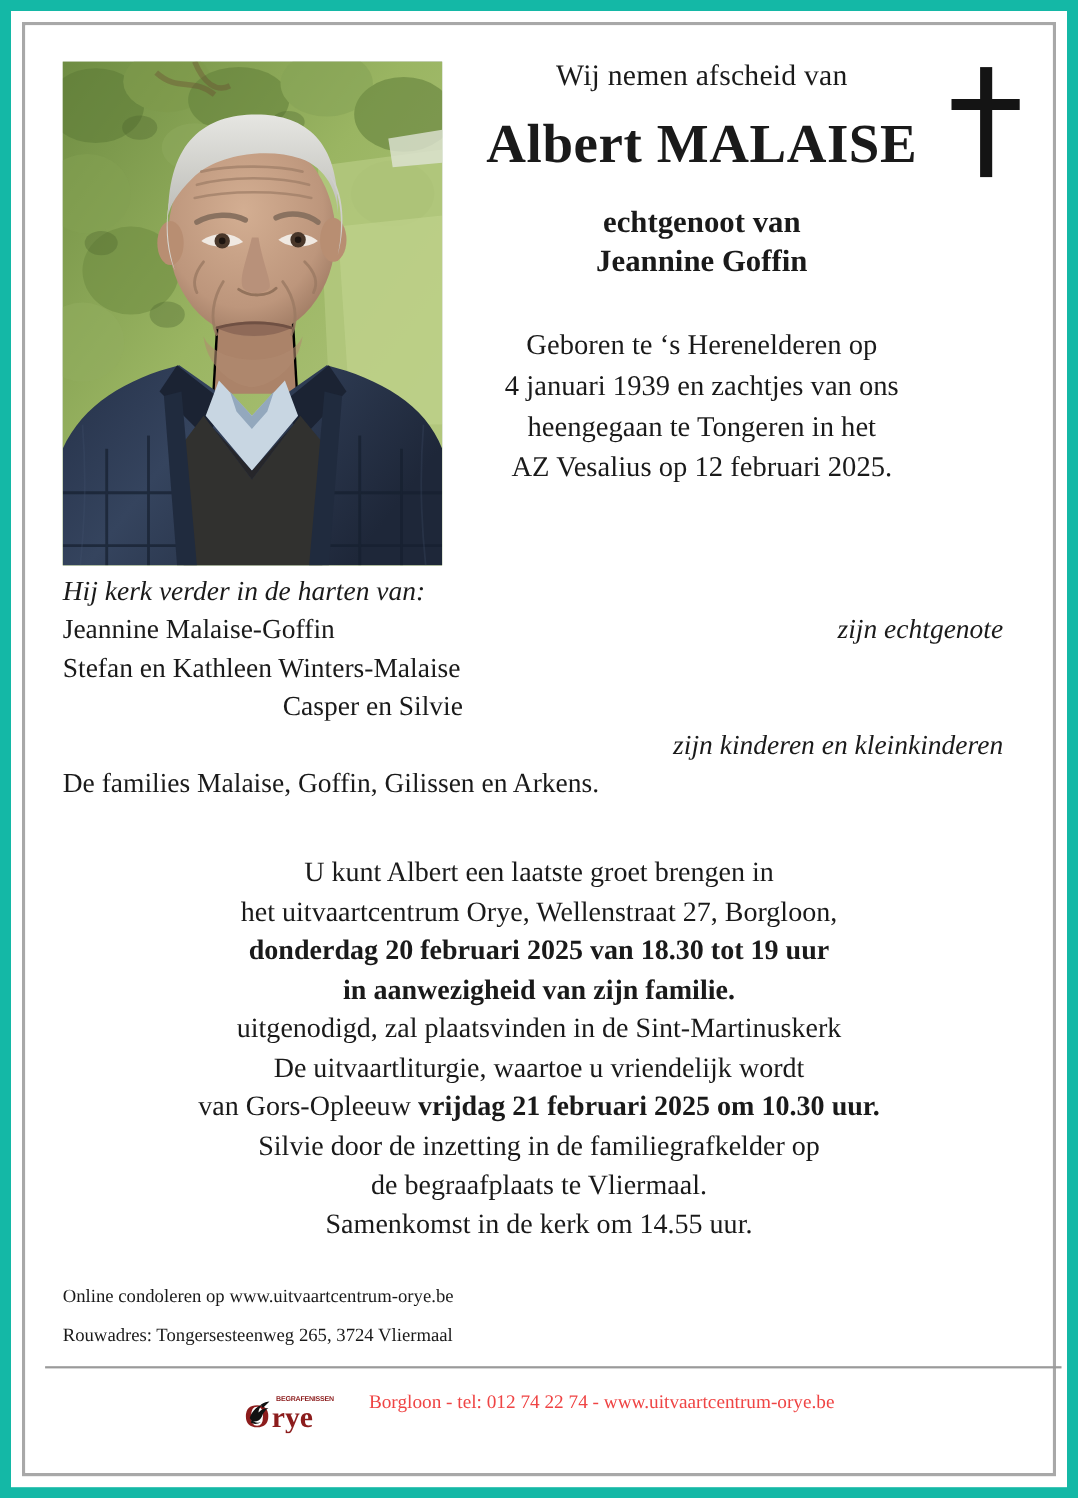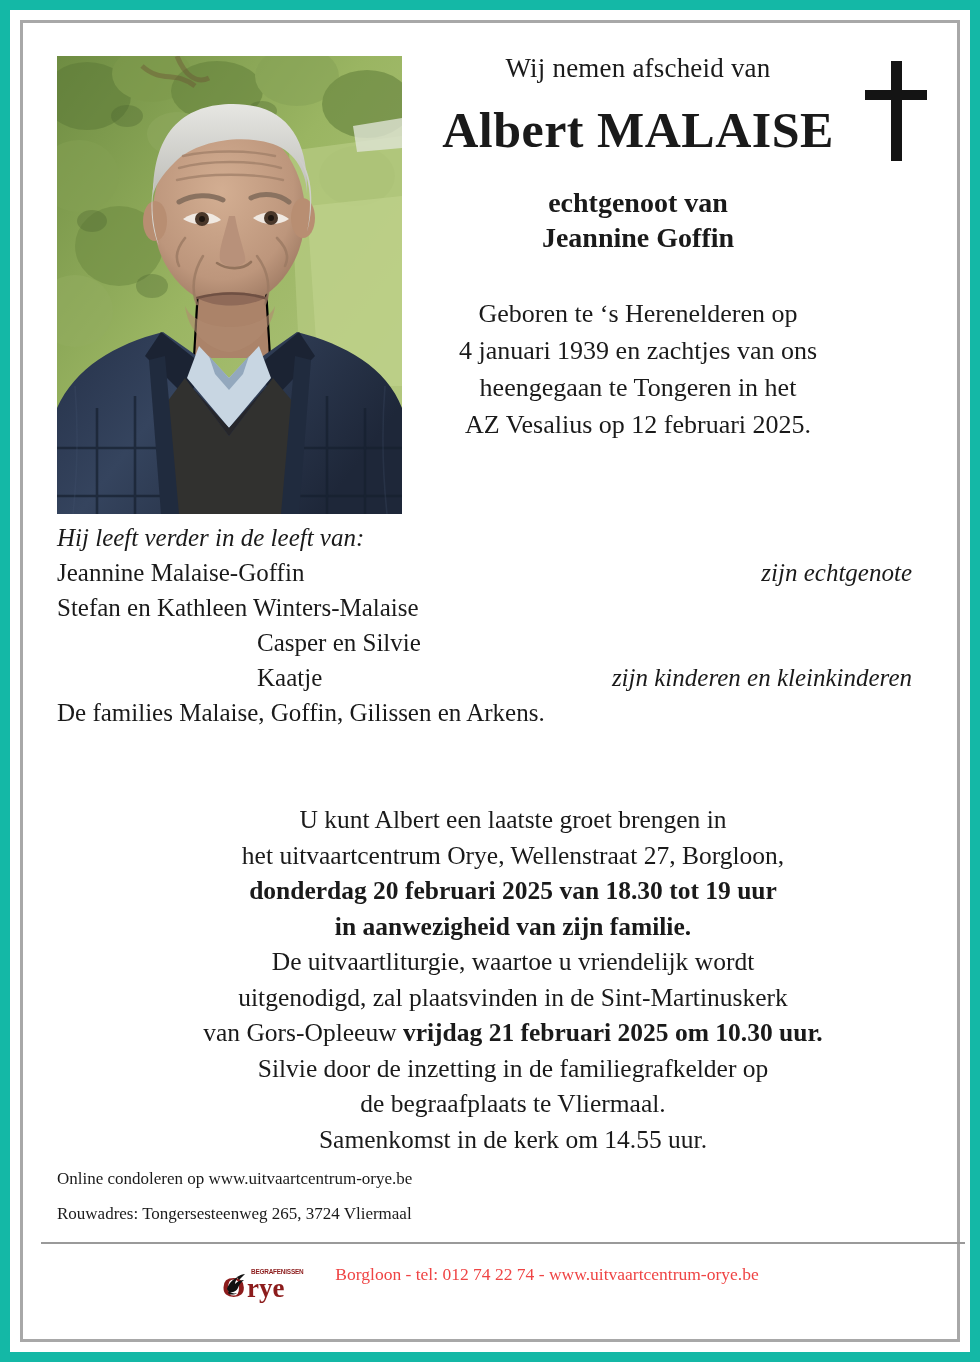--- a/index.html
+++ b/index.html
@@ -144,26 +144,25 @@
   }
   .fam-families {
     padding: 0 45px 0 34px;
     height: 35px;
   }
 
   
   #service-block {
     position: absolute;
     left: 0;
-    top: 779px;
+    top: 752px;
     width: 100%;
     text-align: center;
     font-size: 25.5px;
     line-height: 35.5px;
-    padding-left: 23px;
   }
   #service-block .bold { font-weight: bold; }
 
   
   #condolence-block {
     position: absolute;
     left: 34px;
     top: 1138px;
     width: 880px;
     font-size: 17px;
@@ -358,52 +357,51 @@
           <div id="life-block">
             <div>Geboren te ‘s Herenelderen op</div>
             <div>4 januari 1939 en zachtjes van ons</div>
             <div>heengegaan te Tongeren in het</div>
             <div>AZ Vesalius op 12 februari 2025.</div>
           </div>
         </div>
       </div>
 
       <div id="family-block">
-        <div class="fam-intro">Hij leeft verder in de leeft van:</div>
+        <div class="fam-intro">Hij kerk verder in de harten van:</div>
 
         <div class="fam-row">
           <span class="fam-name">Jeannine Malaise-Goffin</span>
           <span class="fam-role">zijn echtgenote</span>
         </div>
 
         <div class="fam-row">
           <span class="fam-name">Stefan en Kathleen Winters-Malaise</span>
           <span class="fam-role"></span>
         </div>
 
         <div class="fam-row">
           <span class="fam-name indent">Casper en Silvie</span>
           <span class="fam-role"></span>
         </div>
 
         <div class="fam-row">
-          <span class="fam-name indent">Kaatje</span>
           <span class="fam-role">zijn kinderen en kleinkinderen</span>
         </div>
 
         <div class="fam-families">De families Malaise, Goffin, Gilissen en Arkens.</div>
       </div>
 
       <div id="service-block">
         <div>U kunt Albert een laatste groet brengen in</div>
         <div>het uitvaartcentrum Orye, Wellenstraat 27, Borgloon,</div>
         <div class="bold">donderdag 20 februari 2025 van 18.30 tot 19 uur</div>
         <div class="bold">in aanwezigheid van zijn familie.</div>
+        <div>uitgenodigd, zal plaatsvinden in de Sint-Martinuskerk</div>
         <div>De uitvaartliturgie, waartoe u vriendelijk wordt</div>
-        <div>uitgenodigd, zal plaatsvinden in de Sint-Martinuskerk</div>
         <div><span>van Gors-Opleeuw </span><span class="bold">vrijdag 21 februari 2025 om 10.30 uur.</span></div>
         <div>Silvie door de inzetting in de familiegrafkelder op</div>
         <div>de begraafplaats te Vliermaal.</div>
         <div>Samenkomst in de kerk om 14.55 uur.</div>
       </div>
 
       <div id="condolence-block">
         <div>Online condoleren op www.uitvaartcentrum-orye.be</div>
         <div>Rouwadres: Tongersesteenweg 265, 3724 Vliermaal</div>
       </div>

